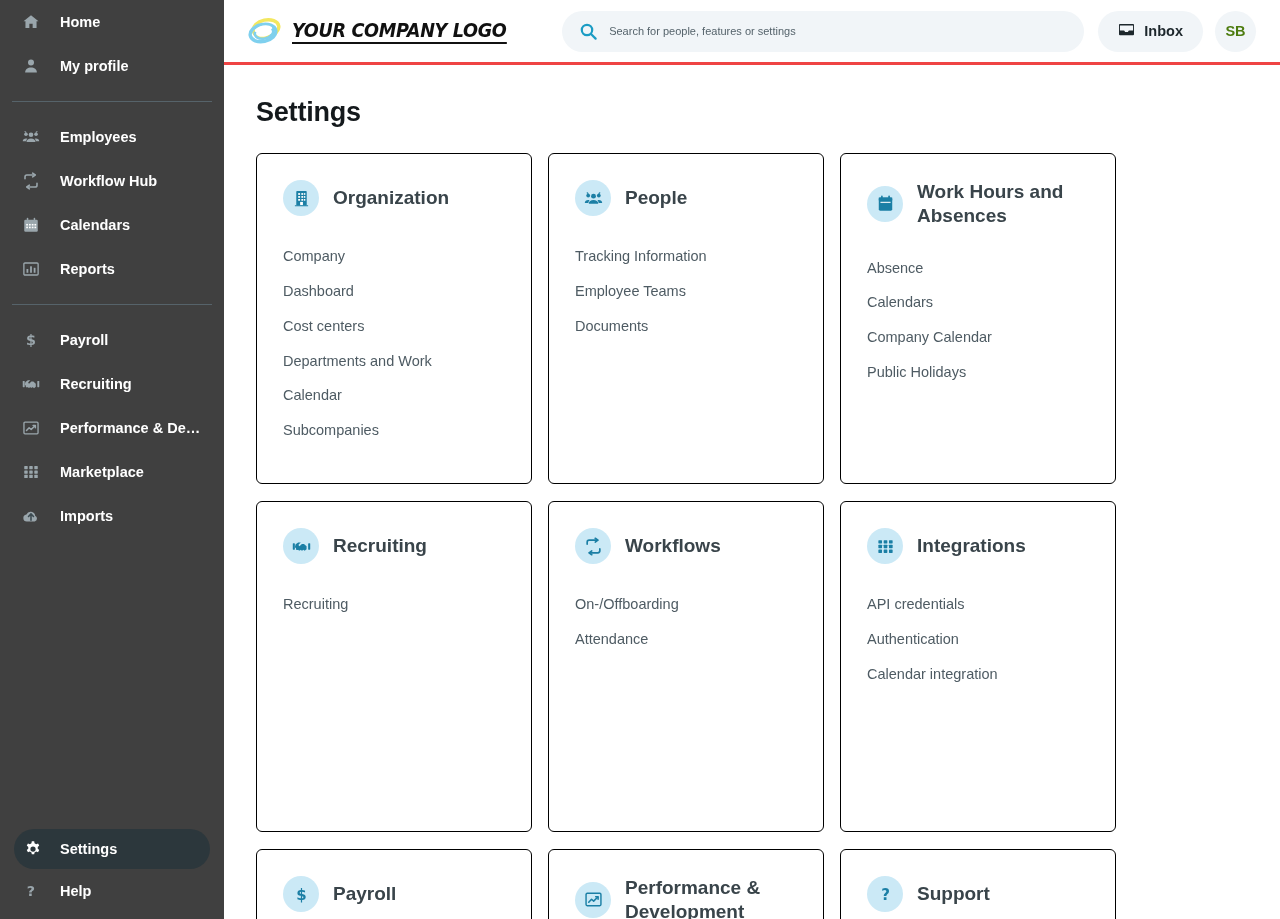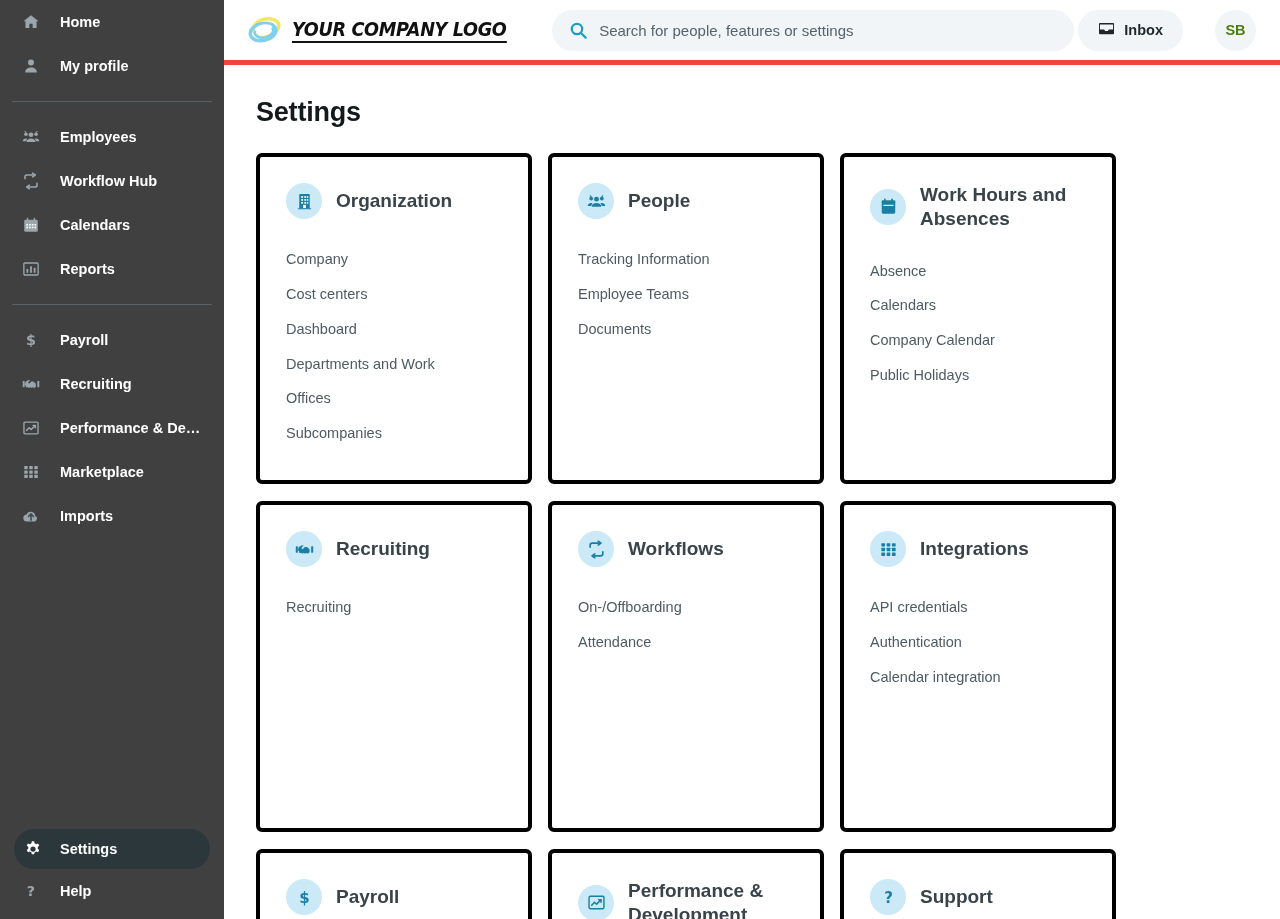--- a/index.html
+++ b/index.html
@@ -51,21 +51,21 @@
     padding-left: 8px;
     height: 40px;
   }
   .nav-item.active .ico { color: #ffffff; margin-right: 16px; justify-content: center; width: 22px; }
 
   
   .main { flex: 1; height: 919px; display: flex; flex-direction: column; background: #ffffff; }
 
   .topbar {
     height: 65px; min-height: 65px;
-    border-bottom: 5px solid #ef4444;
+    border-bottom: 3px solid #ef4444;
     display: flex; align-items: center;
     padding: 0 24px 0 24px;
     background: #ffffff;
   }
   .logo { display: flex; align-items: center; gap: 10px; width: 300px; }
   .logo-mark { width: 34px; height: 30px; position: relative; }
   .logo-text {
     font-family: "DejaVu Sans", sans-serif;
     font-style: italic; font-weight: bold;
     font-size: 19px; letter-spacing: -0.4px;
@@ -84,25 +84,25 @@
     background: #f1f5f8;
     border-radius: 21px;
     display: flex; align-items: center;
     padding: 0 18px;
     gap: 12px;
   }
   .search-icon { color: #1b9cc4; display: flex; }
   .search input {
     border: none; background: transparent; outline: none;
     font-family: "Liberation Sans", sans-serif;
-    font-size: 15px; color: #3d4a50;
+    font-size: 11px; color: #3d4a50;
     width: 100%;
   }
   .search input::placeholder { color: #55636b; opacity: 1; }
-  .topbar-right { display: flex; align-items: flex-end; gap: 32px; }
+  .topbar-right { display: flex; align-items: flex-end; gap: 12px; }
   .inbox-btn {
     height: 41px; padding: 0 20px;
     background: #f1f5f8; border-radius: 21px;
     display: flex; align-items: center; gap: 9px;
     font-size: 14.5px; font-weight: bold; color: #1d272c;
     cursor: pointer; border: none;
     font-family: "Liberation Sans", sans-serif;
   }
   .avatar {
     width: 41px; height: 41px; border-radius: 50%;
@@ -122,21 +122,21 @@
     letter-spacing: -0.2px;
   }
   .cards {
     display: grid;
     grid-template-columns: repeat(3, 276px);
     gap: 17px 16px;
     padding: 25px 0 0 32px;
   }
   .card {
     background: #ffffff;
-    border: 4px solid #000000;
+    border: 1px solid #000000;
     border-radius: 6px;
     padding: 26px 26px 26px 26px;
   }
   .card.h1 { height: 331px; }
   .card.h2 { height: 331px; }
   .card.h3 { height: 331px; }
   .card-head { display: flex; align-items: center; gap: 14px; }
   .badge {
     width: 36px; min-width: 36px; height: 36px; border-radius: 50%;
     background: #cbe9f6;
@@ -383,24 +383,24 @@
                     <rect x="15.2" y="12.6" width="1.6" height="2.2"></rect>
                     <rect x="10.3" y="16.3" width="3.5" height="4.5"></rect>
                   </g>
                   <rect x="3.6" y="20.4" width="16.8" height="1.5" rx="0.5" fill="#1b7fa5"></rect>
                 </svg>
               </span>
               <div class="card-title">Organization</div>
             </div>
             <div class="card-links">
               <div class="card-link">Company</div>
+              <div class="card-link">Dashboard</div>
               <div class="card-link">Cost centers</div>
-              <div class="card-link">Dashboard</div>
               <div class="card-link">Departments and Work</div>
-              <div class="card-link">Offices</div>
+              <div class="card-link">Calendar</div>
               <div class="card-link">Subcompanies</div>
             </div>
           </div>
           <div class="card h1">
             <div class="card-head">
               <span class="badge">
                 <svg width="19" height="19" viewBox="0 0 24 24">
                   <circle cx="12" cy="9" r="3.1" fill="#1b7fa5"></circle>
                   <circle cx="5.3" cy="8.3" r="2.4" fill="#1b7fa5"></circle>
                   <circle cx="18.7" cy="8.3" r="2.4" fill="#1b7fa5"></circle>

